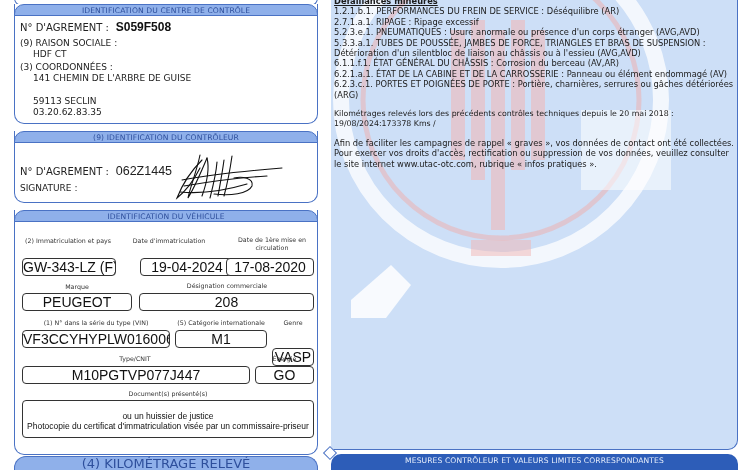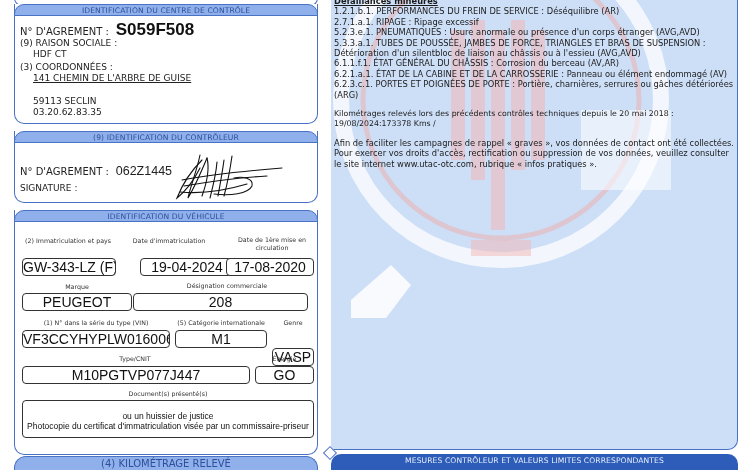--- a/index.html
+++ b/index.html
@@ -25,42 +25,42 @@
     text-transform: uppercase; letter-spacing: 0.1px;
   }
   .prev-bottom {
     position: absolute; left: 14px; width: 304px; height: 8px;
     border: 1px solid #4a72c4; border-top: none;
     border-radius: 0 0 10px 10px; background: #fff;
   }
 
   .row { position: absolute; font-size: 9px; color: #222; white-space: nowrap; }
   .lbl { font-size: 10px; color: #222; }
-  .big { font-family: "Liberation Sans", sans-serif; font-weight: bold; font-size: 17px; color: #111; margin-left: 4px; }
+  .big { font-family: "Liberation Sans", sans-serif; font-weight: bold; font-size: 12px; color: #111; margin-left: 4px; }
   .mid { font-family: "Liberation Sans", sans-serif; font-size: 12.5px; color: #222; margin-left: 4px; }
 
   .small-lbl { position: absolute; font-size: 6.3px; color: #333; text-align: center; line-height: 8px; }
   .box {
     position: absolute; height: 18px;
     border: 1.2px solid #333; border-radius: 4px;
     font-family: "Liberation Sans", sans-serif; font-size: 14px; color: #111;
     text-align: center; line-height: 16px; background: #fff; white-space: nowrap; overflow: hidden;
   }
   .docbox {
     position: absolute; left: 22px; top: 400px; width: 292px; height: 38px;
     border: 1.2px solid #333; border-radius: 4px;
     font-family: "Liberation Sans", sans-serif; font-size: 8.5px; color: #111;
     text-align: center; padding-top: 10px; line-height: 10px; background: #fff;
   }
 
   .km-head {
     position: absolute; left: 14px; top: 456px; width: 304px; height: 14px;
     background: #8fb0ea; border: 1px solid #4a72c4; border-bottom: none;
     border-radius: 12px 12px 0 0;
-    color: #2e4f9c; font-size: 10px; text-align: center; line-height: 13px;
+    color: #2e4f9c; font-size: 13px; text-align: center; line-height: 13px;
   }
 
   
   .right {
     position: absolute; left: 331px; top: 0; width: 407px; height: 450px;
     background: #cddff7;
     border-right: 1px solid #4a72c4;
     border-bottom: 1px solid #4a72c4;
     border-radius: 0 0 10px 0;
     overflow: hidden;
@@ -92,21 +92,21 @@
 
   <div class="card" style="top:4px; height:120px;"></div>
   <div class="card-head" style="top:4px;">IDENTIFICATION DU CENTRE DE CONTRÔLE</div>
   <div class="row" style="left:20px; top:20px;">
     <span class="lbl">N° D'AGREMENT :</span>
     <span class="big">S059F508</span>
   </div>
   <div class="row" style="left:20px; top:38px;">(9) RAISON SOCIALE :</div>
   <div class="row" style="left:33px; top:49px;">HDF CT</div>
   <div class="row" style="left:20px; top:62px;">(3) COORDONNÉES :</div>
-  <div class="row" style="left:33px; top:73px;text-decoration:underline;">141 CHEMIN DE L'ARBRE DE GUISE</div>
+  <div class="row" style="left:33px; top:73px;">141 CHEMIN DE L'ARBRE DE GUISE</div>
   <div class="row" style="left:33px; top:96px;">59113 SECLIN</div>
   <div class="row" style="left:33px; top:107px;">03.20.62.83.35</div>
 
   <div class="card" style="top:131px; height:72px;"></div>
   <div class="card-head" style="top:131px;">(9) IDENTIFICATION DU CONTRÔLEUR</div>
   <div class="row" style="left:20px; top:164px;">
     <span class="lbl">N° D'AGREMENT :</span>
     <span class="mid">062Z1445</span>
   </div>
   <div class="row" style="left:20px; top:183px;">SIGNATURE :</div>
@@ -131,21 +131,21 @@
   <div class="small-lbl" style="left:126px; top:237px; width:86px;">Date d'immatriculation</div>
   <div class="small-lbl" style="left:228px; top:236px; width:88px;">Date de 1ère mise en circulation</div>
 
   <div class="box" style="left:22px; top:258px; width:94px;">GW-343-LZ (F)</div>
   <div class="box" style="left:140px; top:258px; width:94px;">19-04-2024</div>
   <div class="box" style="left:226px; top:258px; width:88px;">17-08-2020</div>
 
   <div class="small-lbl" style="left:22px; top:283px; width:110px;">Marque</div>
   <div class="small-lbl" style="left:140px; top:282px; width:174px;">Désignation commerciale</div>
   <div class="box" style="left:22px; top:293px; width:110px;">PEUGEOT</div>
-  <div class="box" style="left:133px; top:293px; width:175px;">208</div>
+  <div class="box" style="left:139px; top:293px; width:175px;">208</div>
 
   <div class="small-lbl" style="left:22px; top:319px; width:148px;">(1) N° dans la série du type (VIN)</div>
   <div class="small-lbl" style="left:174px; top:319px; width:94px;">(5) Catégorie internationale</div>
   <div class="small-lbl" style="left:272px; top:319px; width:42px;">Genre</div>
   <div class="box" style="left:22px; top:330px; width:148px;">VF3CCYHYPLW016006</div>
   <div class="box" style="left:175px; top:330px; width:92px;">M1</div>
   <div class="box" style="left:272px; top:348px; width:42px;">VASP</div>
 
   <div class="small-lbl" style="left:22px; top:355px; width:226px;">Type/CNIT</div>
   <div class="small-lbl" style="left:255px; top:355px; width:59px;">Énergie</div>

